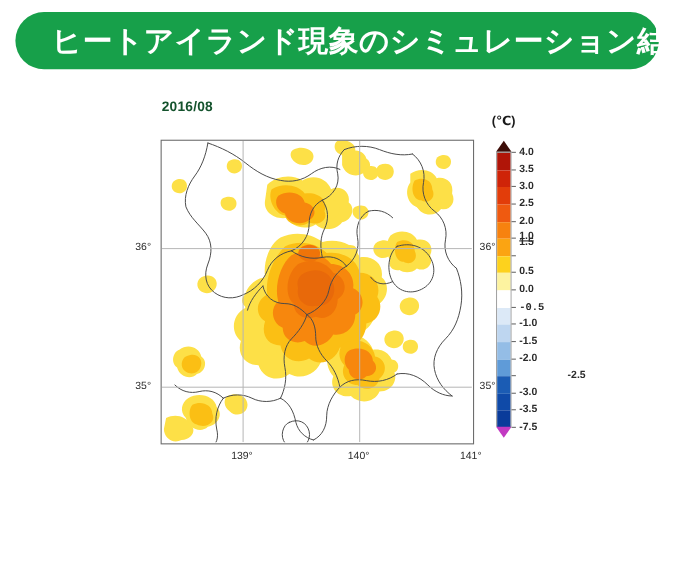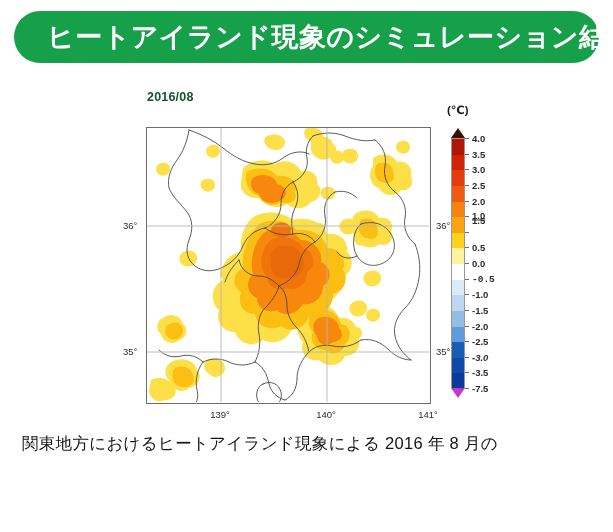--- a/index.html
+++ b/index.html
@@ -371,26 +371,25 @@
         <div class="cbar-tick-label" style="top: 135px;">0.0</div>
         <div class="cbar-tick" style="top: 150.625px;"></div>
         <div class="cbar-tick-label" style="top: 150.625px; font-family: Liberation Mono, monospace;">-0.5</div>
         <div class="cbar-tick" style="top: 166.25px;"></div>
         <div class="cbar-tick-label" style="top: 166.25px;">-1.0</div>
         <div class="cbar-tick" style="top: 181.875px;"></div>
         <div class="cbar-tick-label" style="top: 181.875px;">-1.5</div>
         <div class="cbar-tick" style="top: 197.5px;"></div>
         <div class="cbar-tick-label" style="top: 197.5px;">-2.0</div>
         <div class="cbar-tick" style="top: 213.125px;"></div>
-        <div class="cbar-tick-label" style="top: 213.125px;">-2.5</div>
+        <div class="cbar-tick-label" style="top: 213.125px; margin-left: 44px;">-2.5</div>
         <div class="cbar-tick" style="top: 228.75px;"></div>
-        <div class="cbar-tick-label" style="top: 228.75px; font-style: italic;">-3.0</div>
+        <div class="cbar-tick-label" style="top: 228.75px;">-3.0</div>
         <div class="cbar-tick" style="top: 244.375px;"></div>
         <div class="cbar-tick-label" style="top: 244.375px;">-3.5</div>
         <div class="cbar-tick" style="top: 260px;"></div>
         <div class="cbar-tick-label" style="top: 260px;">-7.5</div>
       </div>
   </div>
 </div>
 
 <div id="caption">
-  <div class="caption-line">関東地方におけるヒートアイランド現象による 2016 年 8 月の</div>
 </div>
 
 </body></html>

